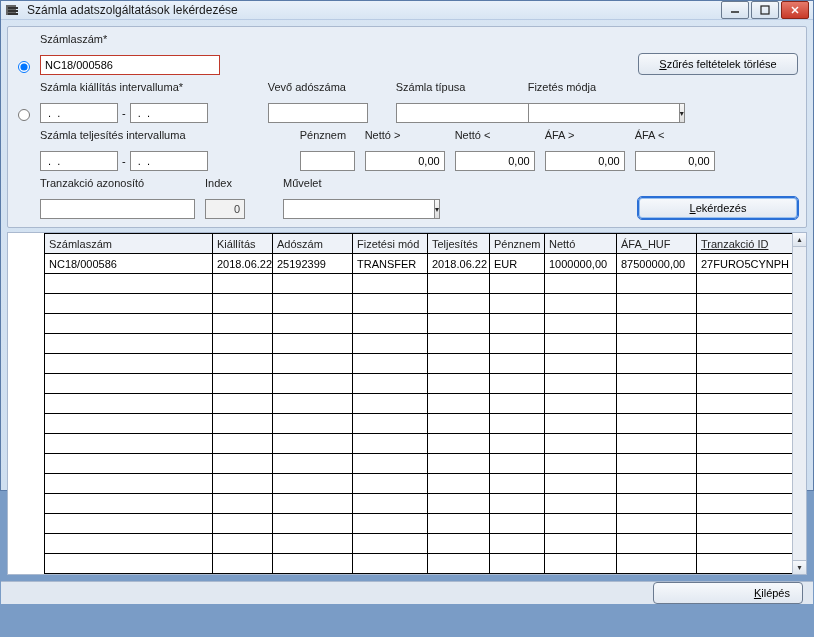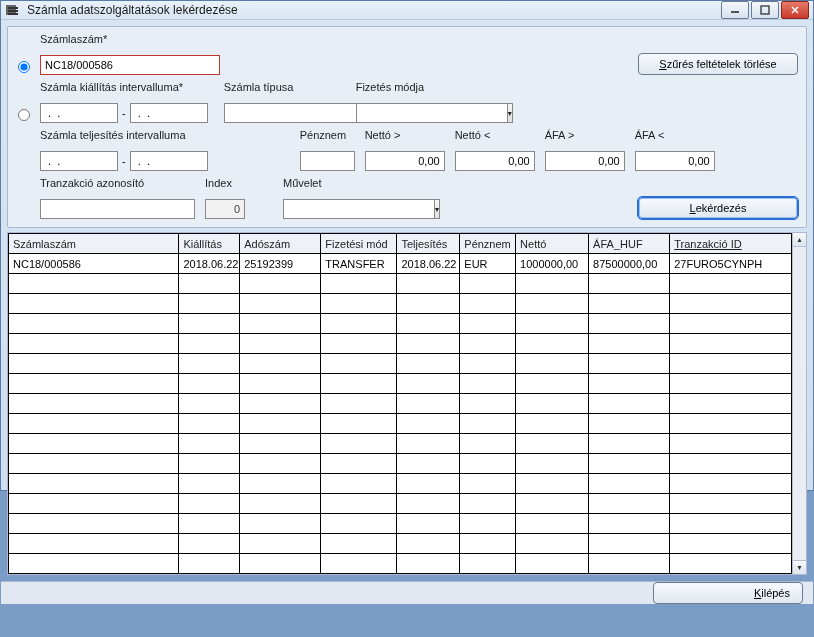--- a/index.html
+++ b/index.html
@@ -147,20 +147,21 @@
   }
   .btn .ul { text-decoration: underline; }
   .spacer { flex: 1; }
   .grid-wrap {
     flex: 1;
     border: 1px solid #aab9cf;
     background: #fff;
     display: flex;
     flex-direction: column;
     min-height: 0;
+    padding-left: 36px;
   }
   .grid-scroll {
     flex: 1;
     overflow: hidden;
     position: relative;
   }
   table {
     border-collapse: collapse;
     width: calc(100% - 14px);
     table-layout: fixed;
@@ -264,21 +265,25 @@
           <input type="radio" name="mode" style="">
         </div>
         <div class="field">
           <span class="label">Számla kiállítás intervalluma*</span>
           <div style="display:flex;align-items:center">
             <input type="text" class="inp" style="width: 78px;" value=" .  .">
             <span class="dash">-</span>
             <input type="text" class="inp" style="width: 78px;" value=" .  .">
           </div>
         </div>
-        <div class="field" style="margin-left:6px">
+        <div class="field" style="margin-left:50px">
+          <span class="label">Vevő adószáma</span>
+          <input type="text" class="inp" style="width: 100px;" value="">
+        </div>
+        <div class="field" style="margin-left:18px">
           <span class="label">Számla típusa</span>
           <div class="select-wrap" style="width:120px">
             <input type="text" class="inp" value="" style="">
             <div class="chev">▾</div>
           </div>
         </div>
         <div class="field" style="margin-left:2px">
           <span class="label">Fizetés módja</span>
           <div class="select-wrap" style="width:110px">
             <input type="text" class="inp" value="" style="">

